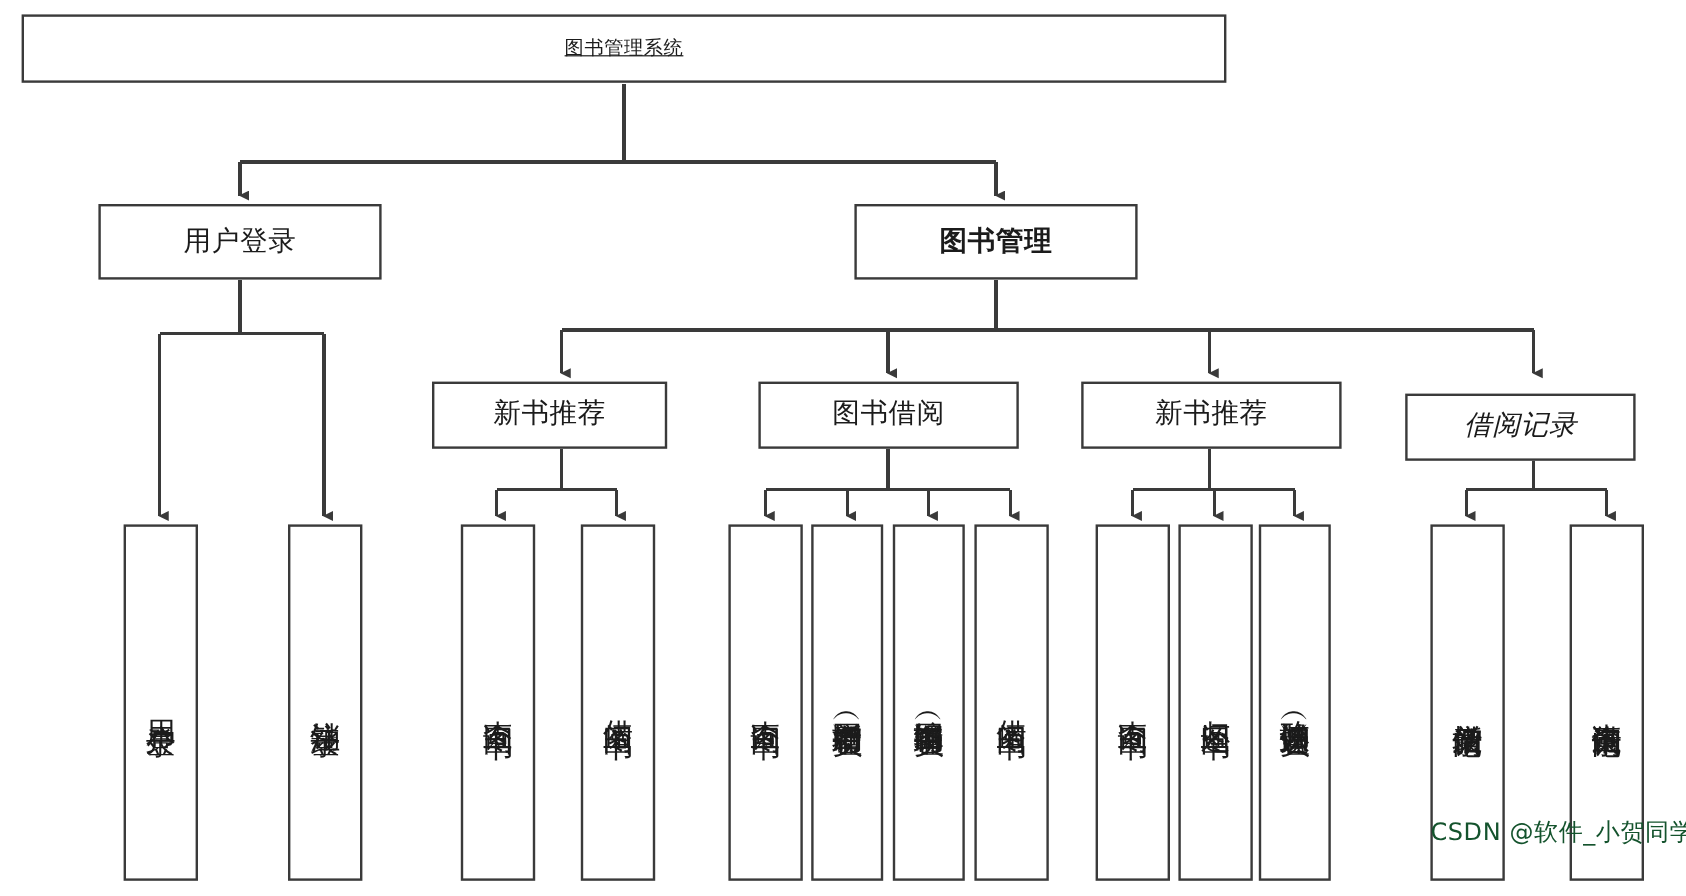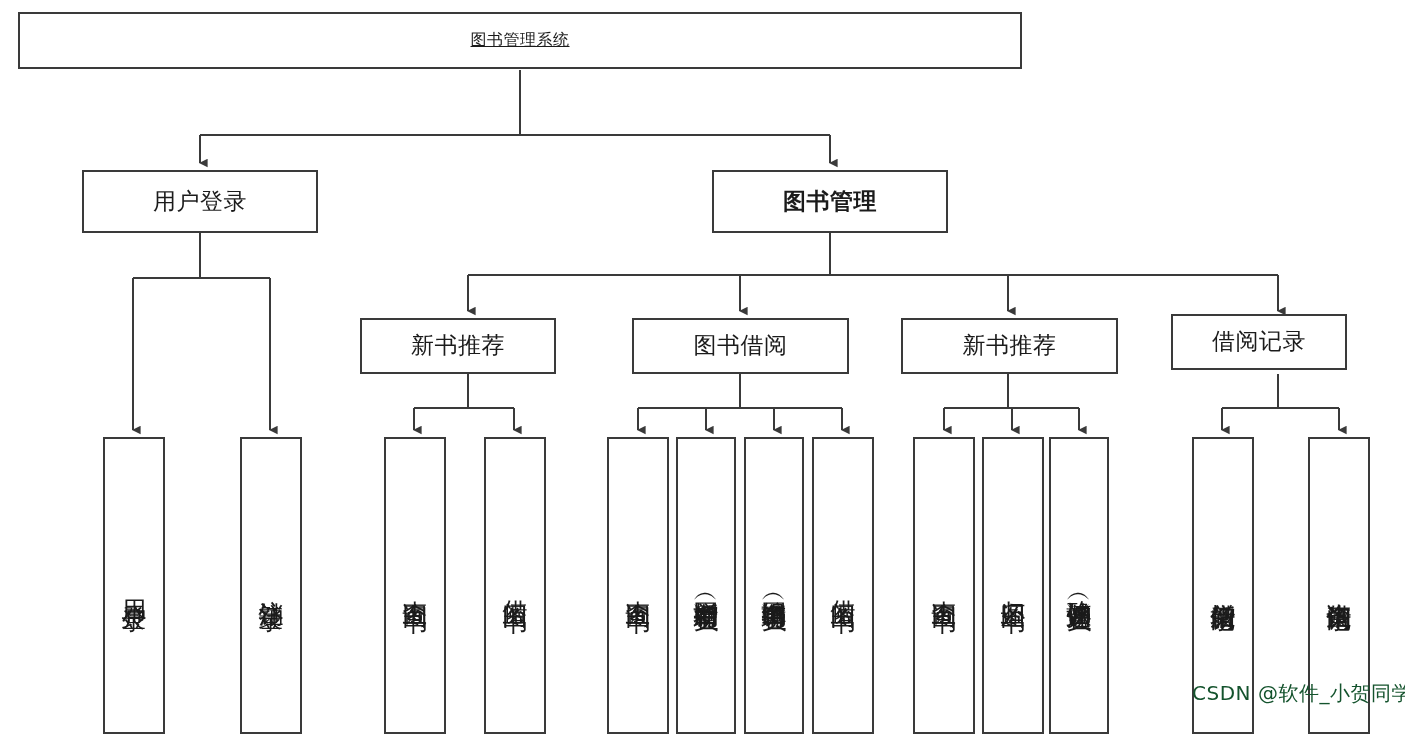--- a/index.html
+++ b/index.html
@@ -152,21 +152,21 @@
 
   <div class="node horiz" style="left:360px; top:318px; width:196px; height:56px;">
     <span class="label">新书推荐</span>
   </div>
   <div class="node horiz" style="left:632px; top:318px; width:217px; height:56px;">
     <span class="label">图书借阅</span>
   </div>
   <div class="node horiz" style="left:901px; top:318px; width:217px; height:56px;">
     <span class="label">新书推荐</span>
   </div>
-  <div class="node horiz" style="left:1171px; top:314px; width:176px; height:56px;">
+  <div class="node horiz" style="left:1171px; top:328px; width:192px; height:56px;font-style:italic;">
     <span class="label">借阅记录</span>
   </div>
 
   <div class="node vert" style="left:103px; top:437px; width:62px; height:297px;">
     <span class="label">用户登录</span>
   </div>
   <div class="node vert" style="left:240px; top:437px; width:62px; height:297px;">
     <span class="label">注销登录</span>
   </div>
 

